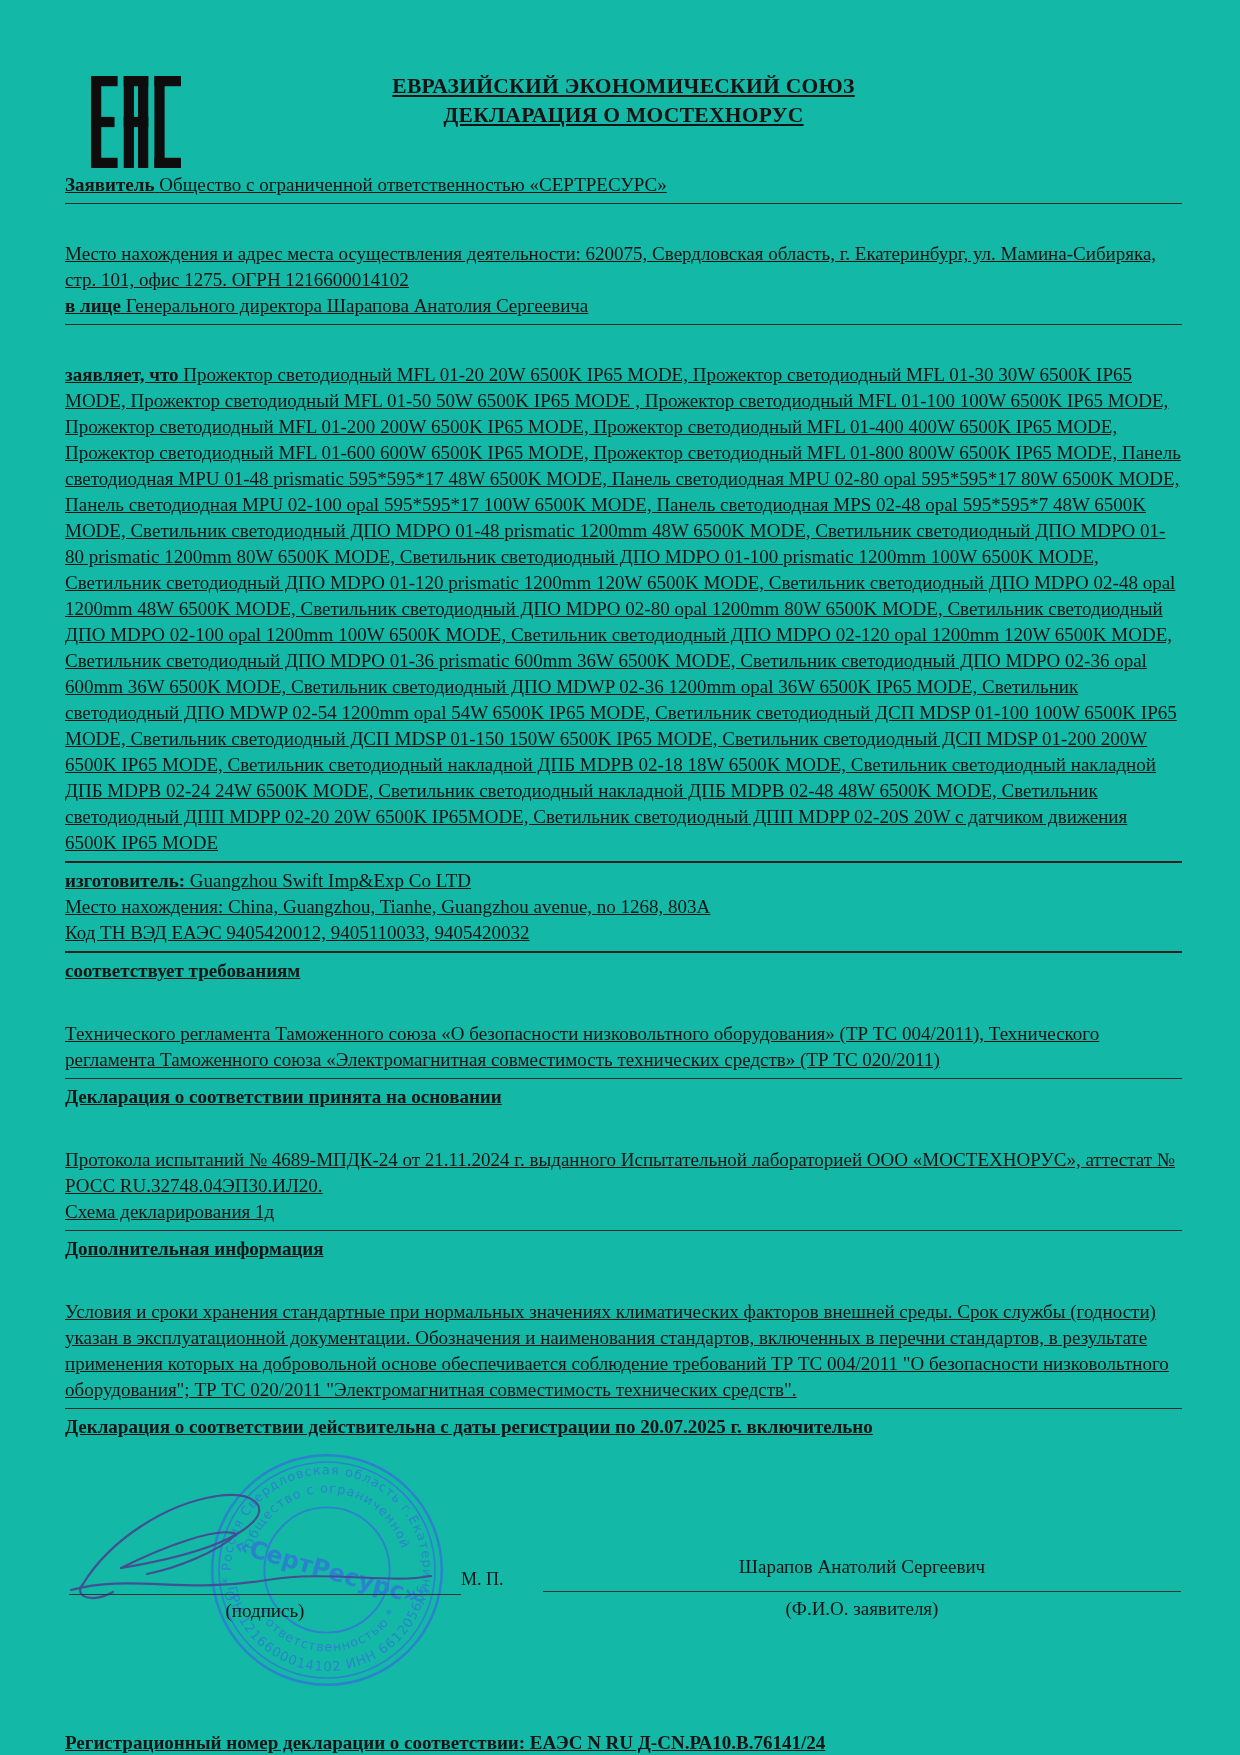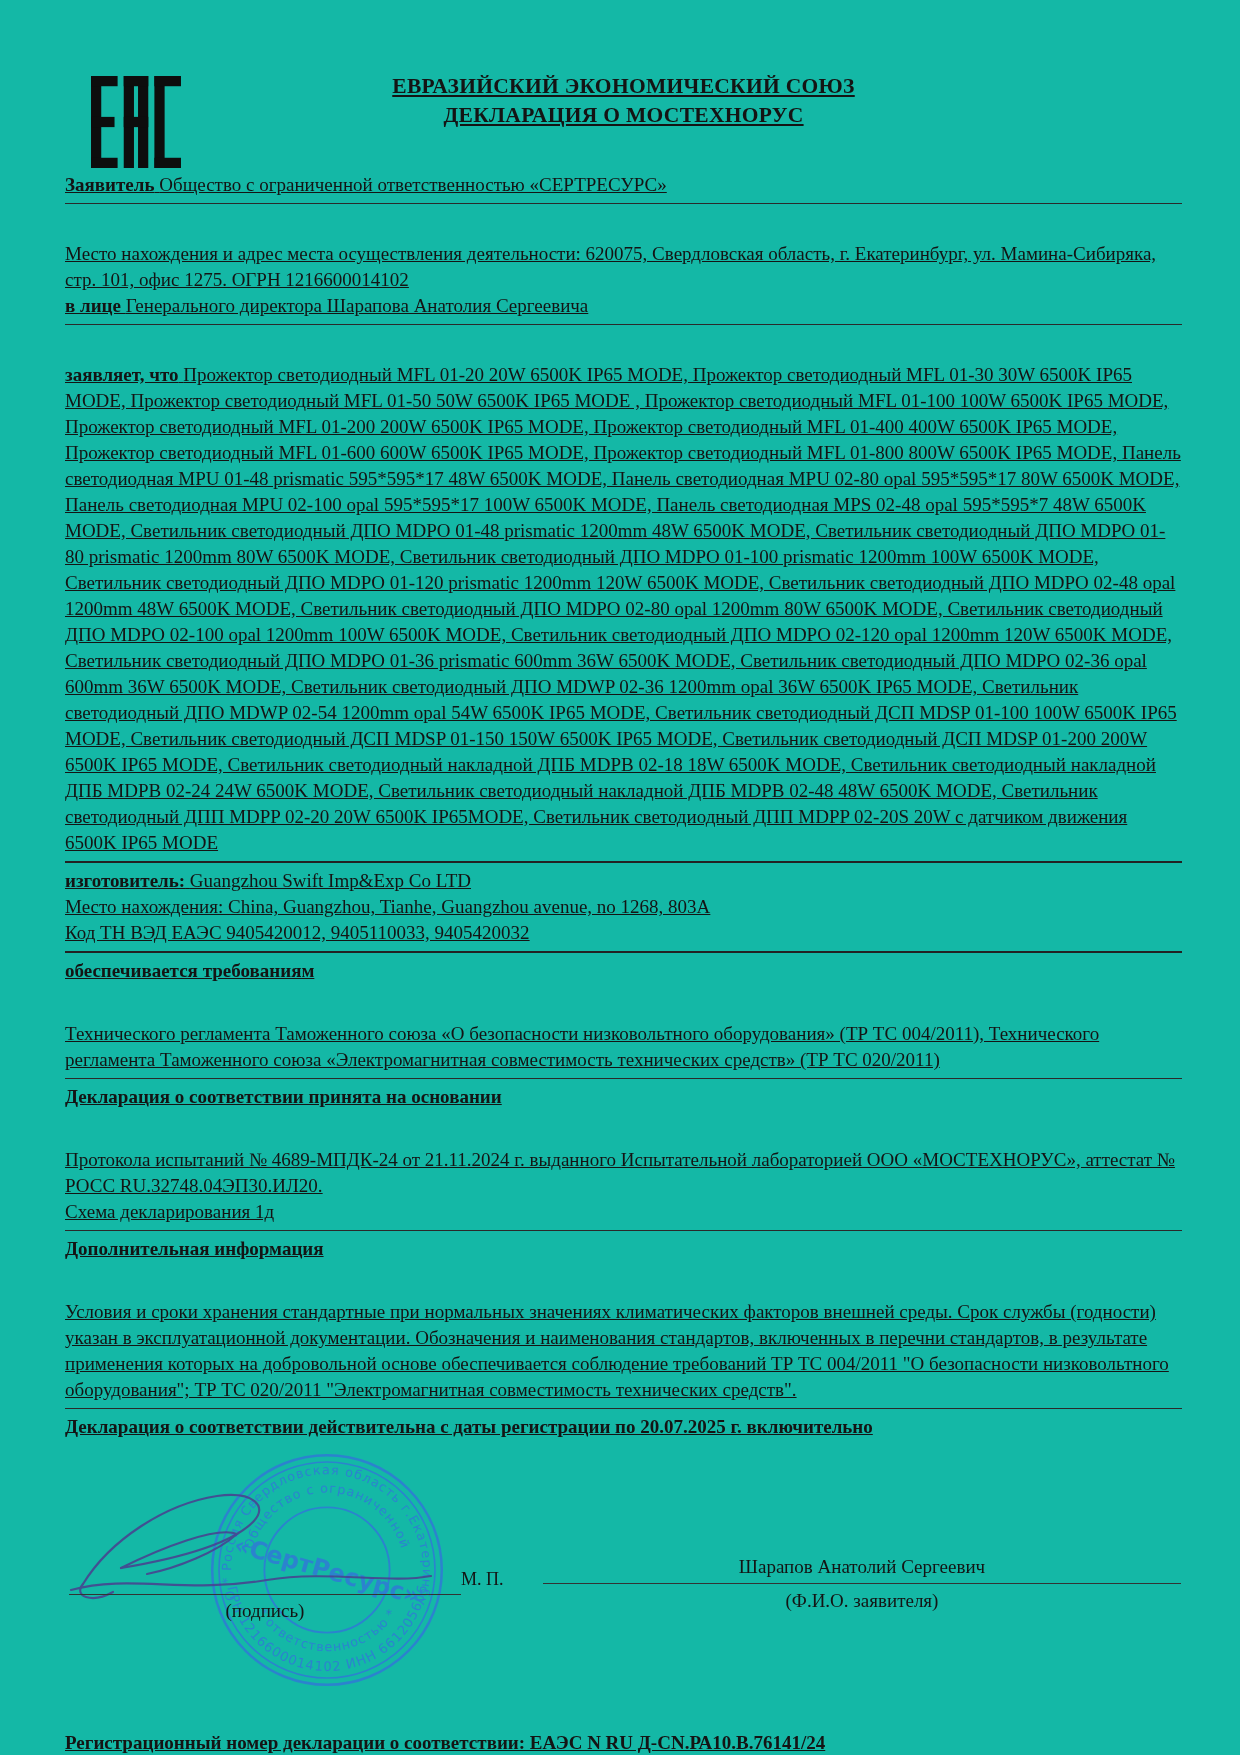--- a/index.html
+++ b/index.html
@@ -30,21 +30,21 @@
   p{margin:0;}
   .just{text-align:left;margin-top:37px;}
   
   .sign-area{position:relative;height:258px;margin-top:14px;}
   .stamp-wrap{position:absolute;left:142px;top:-4px;width:240px;height:240px;}
   .sig-wrap{position:absolute;left:0px;top:14px;width:390px;height:160px;}
   .line-left{position:absolute;left:4px;top:140px;width:392px;border-top:1.6px solid #333;}
   .cap-sign{position:absolute;left:95px;top:144px;width:210px;text-align:center;font-size:19px;}
   .mp{position:absolute;left:396px;top:112px;font-size:18px;}
   .right-sign{position:absolute;left:478px;top:100px;width:638px;text-align:center;}
-  .right-sign .fio{padding-bottom:3px;border-bottom:1.6px solid #333;}
+  .right-sign .fio{padding-bottom:11px;border-bottom:1.6px solid #333;}
   .right-sign .cap{padding-top:4px;}
   
   .footer-row{font-weight:bold;margin-top:18px;}
   .footer-row.second{margin-top:22px;}
 </style>
 </head>
 <body>
 
 <div class="page">
 
@@ -90,21 +90,21 @@
   <div class="rule thick"></div>
 
   <div class="sect">
     <p><span class="lbl">изготовитель:</span> <span>Guangzhou Swift Imp&amp;Exp Co LTD</span></p>
     <p>Место нахождения: China, Guangzhou, Tianhe, Guangzhou avenue, no 1268, 803A</p>
     <p>Код ТН ВЭД ЕАЭС 9405420012, 9405110033, 9405420032</p>
   </div>
   <div class="rule thick"></div>
 
   <div class="sect">
-    <p class="lbl">обеспечивается требованиям</p>
+    <p class="lbl">соответствует требованиям</p>
     <p class="just">Технического регламента Таможенного союза «О безопасности низковольтного оборудования» (ТР ТС 004/2011), Технического регламента Таможенного союза «Электромагнитная совместимость технических средств» (ТР ТС 020/2011)</p>
   </div>
   <div class="rule"></div>
 
   <div class="sect">
     <p class="lbl">Декларация о соответствии принята на основании</p>
     <p class="just">Протокола испытаний № 4689-МПДК-24 от 21.11.2024 г. выданного Испытательной лабораторией ООО «МОСТЕХНОРУС», аттестат № РОСС RU.32748.04ЭП30.ИЛ20.</p>
     <p>Схема декларирования 1д</p>
   </div>
   <div class="rule"></div>

